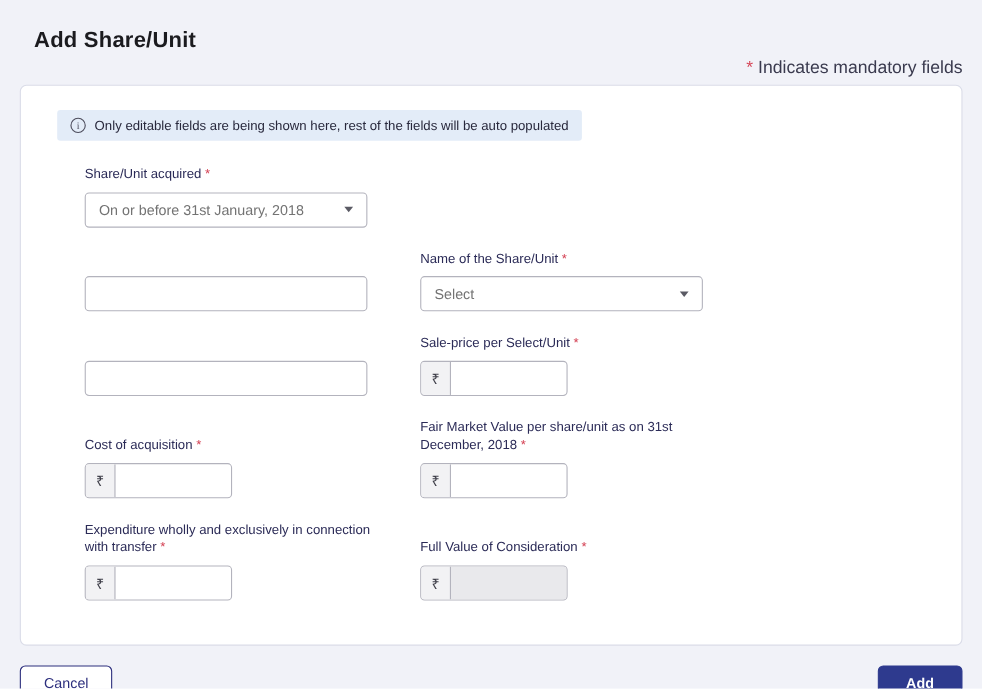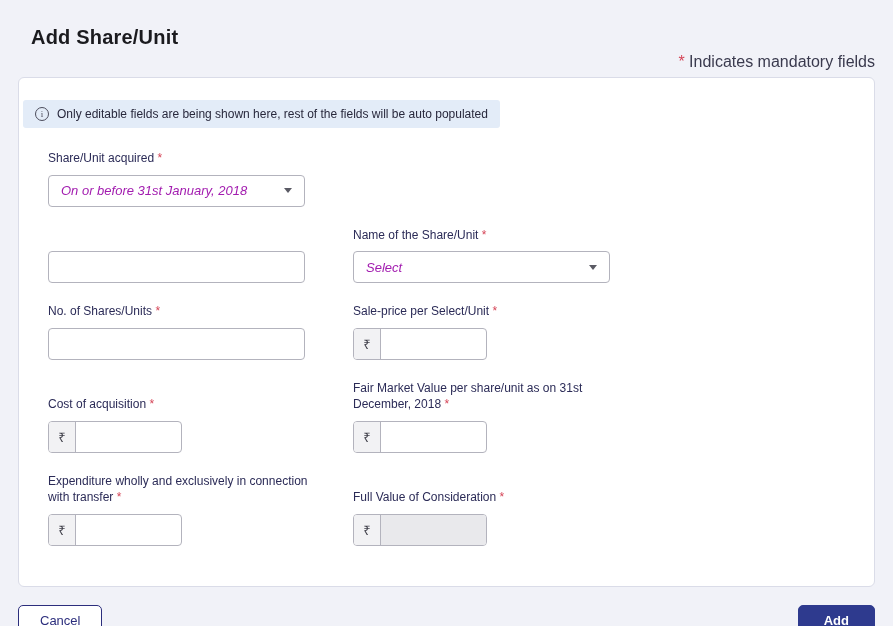--- a/index.html
+++ b/index.html
@@ -23,21 +23,21 @@
     font-size: 16px;
     color: #3a3a4e;
     margin-bottom: 6px;
   }
   .req { color: #d54557; }
 
   .card {
     background: #ffffff;
     border: 1px solid #dadce8;
     border-radius: 6px;
-    padding: 22px 20px 40px 4px;
+    padding: 22px 20px 40px 33px;
   }
 
   .banner {
     display: inline-flex;
     align-items: center;
     gap: 8px;
     background: #e3ecf8;
     border-radius: 3px;
     padding: 7px 12px;
     font-size: 12px;
@@ -82,21 +82,21 @@
     height: 32px;
     border: 1px solid #b3b3bd;
     border-radius: 4px;
     background: #fff;
     display: flex;
     align-items: center;
     justify-content: space-between;
     padding: 0 12px;
     cursor: pointer;
   }
-  .select-value { font-size: 13px; color: #a21caf; font-style: italic; }
+  .select-value { font-size: 13px; color: #737373; }
   .caret {
     width: 0; height: 0;
     border-left: 4px solid transparent;
     border-right: 4px solid transparent;
     border-top: 5px solid #5a5a64;
   }
 
   .text-input {
     width: 257px;
     height: 32px;
@@ -212,23 +212,20 @@
           </span>
           <div class="select">
             <span class="select-value">Select</span>
             <span class="caret"></span>
           </div>
         </div>
       </div>
 
       <div class="row">
         <div class="cell">
-          <span class="field-label">
-            <span>No. of Shares/Units </span><span class="req">*</span>
-          </span>
           <input class="text-input" value="" style="">
         </div>
         <div class="cell">
           <span class="field-label">
             <span>Sale-price per Select/Unit </span><span class="req">*</span>
           </span>
           <div class="currency-group">
             <span class="currency-prefix">₹</span>
             <input value="" style="">
           </div>

